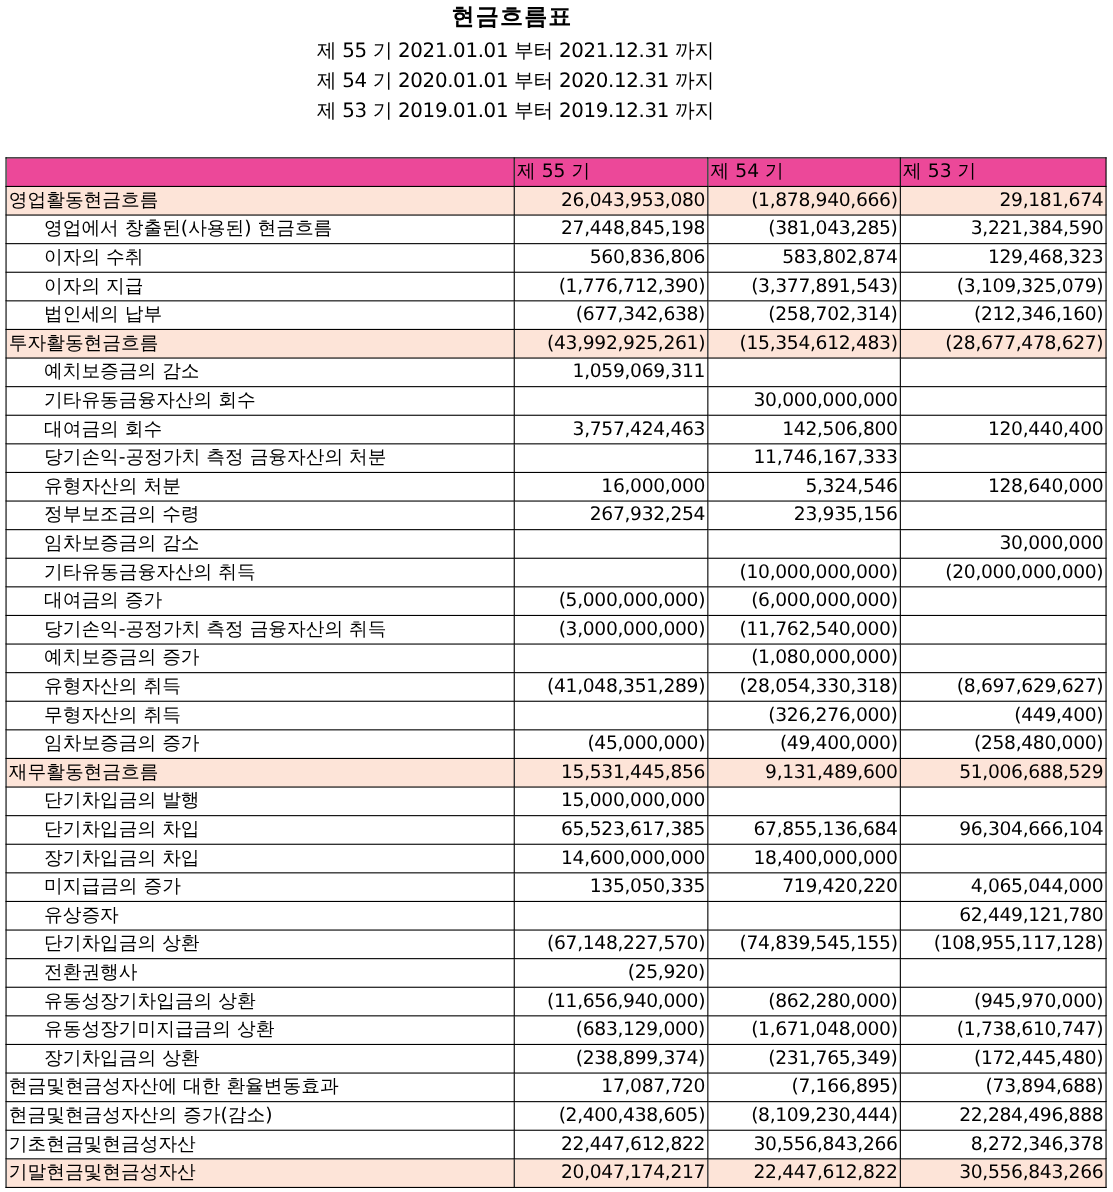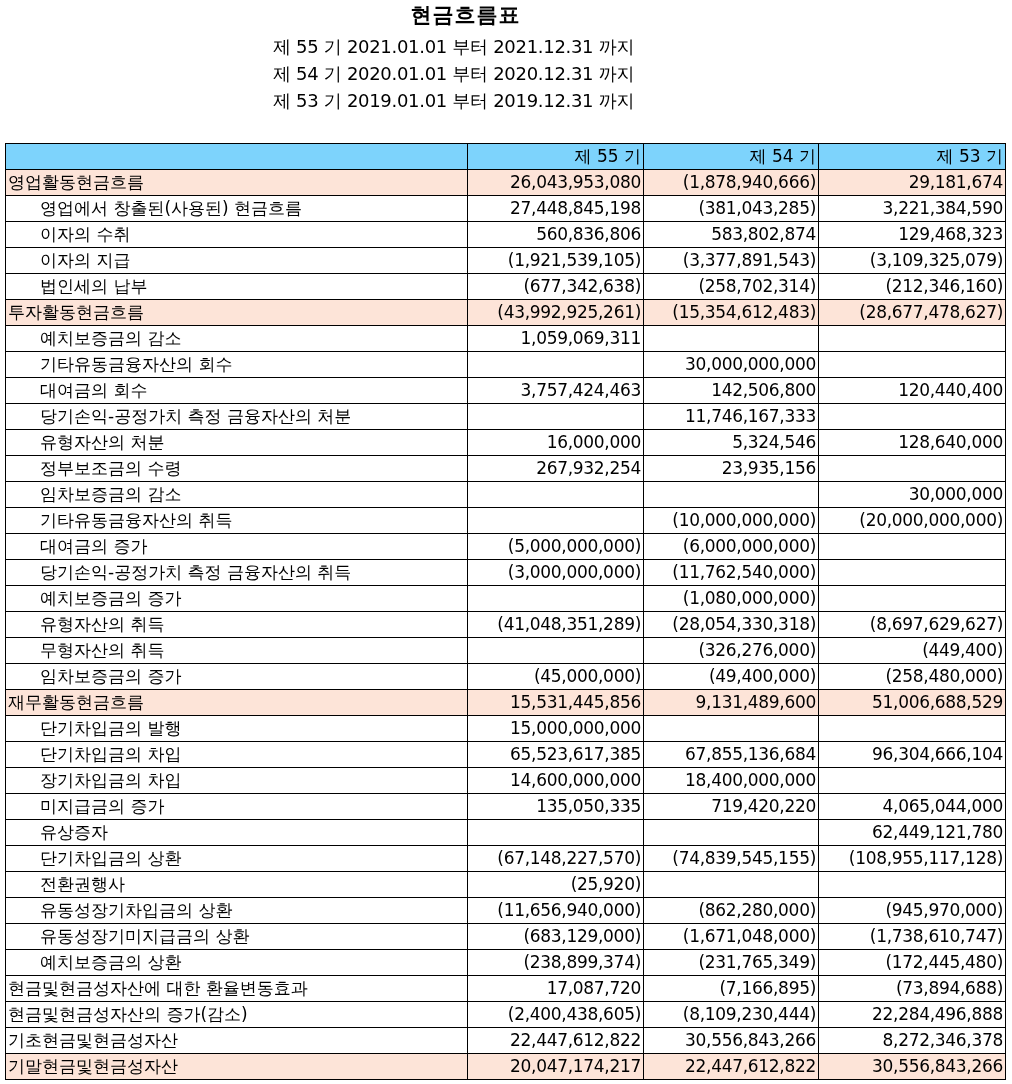--- a/index.html
+++ b/index.html
@@ -6,21 +6,21 @@
   body {
     width: 1012px; height: 1084px; position: relative; overflow: hidden;
     font-family: "DejaVu Sans", "Liberation Sans", sans-serif;
     color: #000000;
   }
   .title {
     position: absolute; left: 0; top: 2px; width: 931px; text-align: center;
     font-size: 21px; font-weight: bold; letter-spacing: 1px; line-height: 26px;
   }
   .period {
-    position: absolute; left: 0; width: 907px; text-align: center;
+    position: absolute; left: 15px; width: 907px; text-align: center;
     font-size: 18px; line-height: 26px; letter-spacing: -0.3px;
   }
   .p1 { top: 34px; }
   .p2 { top: 61px; }
   .p3 { top: 88px; }
   .unit {
     position: absolute; right: 8px; top: 117px;
     font-size: 18px; line-height: 26px; margin-top: 43px;
   }
   table.cf {
@@ -32,21 +32,21 @@
   table.cf col.c1 { width: 176px; }
   table.cf col.c2 { width: 175px; }
   table.cf col.c3 { width: 187px; }
   table.cf td, table.cf th {
     border: 1px solid #000000;
     height: 25px; padding: 0 2px 0 2px;
     font-size: 17px; line-height: 25px; white-space: nowrap; overflow: hidden;
     font-weight: normal;
   }
   table.cf th {
-    background: #7dd3fc; text-align: right;
+    background: #ec4899; text-align: left;
   }
   td.label { text-align: left; }
   td.label.indent { padding-left: 34px; }
   td.num { text-align: right; letter-spacing: -0.3px; }
   tr.section td { background: #fde4d8; }
 </style>
 </head>
 <body>
 
 <div class="title">현금흐름표</div>
@@ -84,21 +84,21 @@
         <td class="num">3,221,384,590</td>
       </tr>
       <tr>
         <td class="label indent">이자의 수취</td>
         <td class="num">560,836,806</td>
         <td class="num">583,802,874</td>
         <td class="num">129,468,323</td>
       </tr>
       <tr>
         <td class="label indent">이자의 지급</td>
-        <td class="num">(1,921,539,105)</td>
+        <td class="num">(1,776,712,390)</td>
         <td class="num">(3,377,891,543)</td>
         <td class="num">(3,109,325,079)</td>
       </tr>
       <tr>
         <td class="label indent">법인세의 납부</td>
         <td class="num">(677,342,638)</td>
         <td class="num">(258,702,314)</td>
         <td class="num">(212,346,160)</td>
       </tr>
       <tr class="section">
@@ -245,21 +245,21 @@
         <td class="num">(862,280,000)</td>
         <td class="num">(945,970,000)</td>
       </tr>
       <tr>
         <td class="label indent">유동성장기미지급금의 상환</td>
         <td class="num">(683,129,000)</td>
         <td class="num">(1,671,048,000)</td>
         <td class="num">(1,738,610,747)</td>
       </tr>
       <tr>
-        <td class="label indent">예치보증금의 상환</td>
+        <td class="label indent">장기차입금의 상환</td>
         <td class="num">(238,899,374)</td>
         <td class="num">(231,765,349)</td>
         <td class="num">(172,445,480)</td>
       </tr>
       <tr>
         <td class="label">현금및현금성자산에 대한 환율변동효과</td>
         <td class="num">17,087,720</td>
         <td class="num">(7,166,895)</td>
         <td class="num">(73,894,688)</td>
       </tr>

